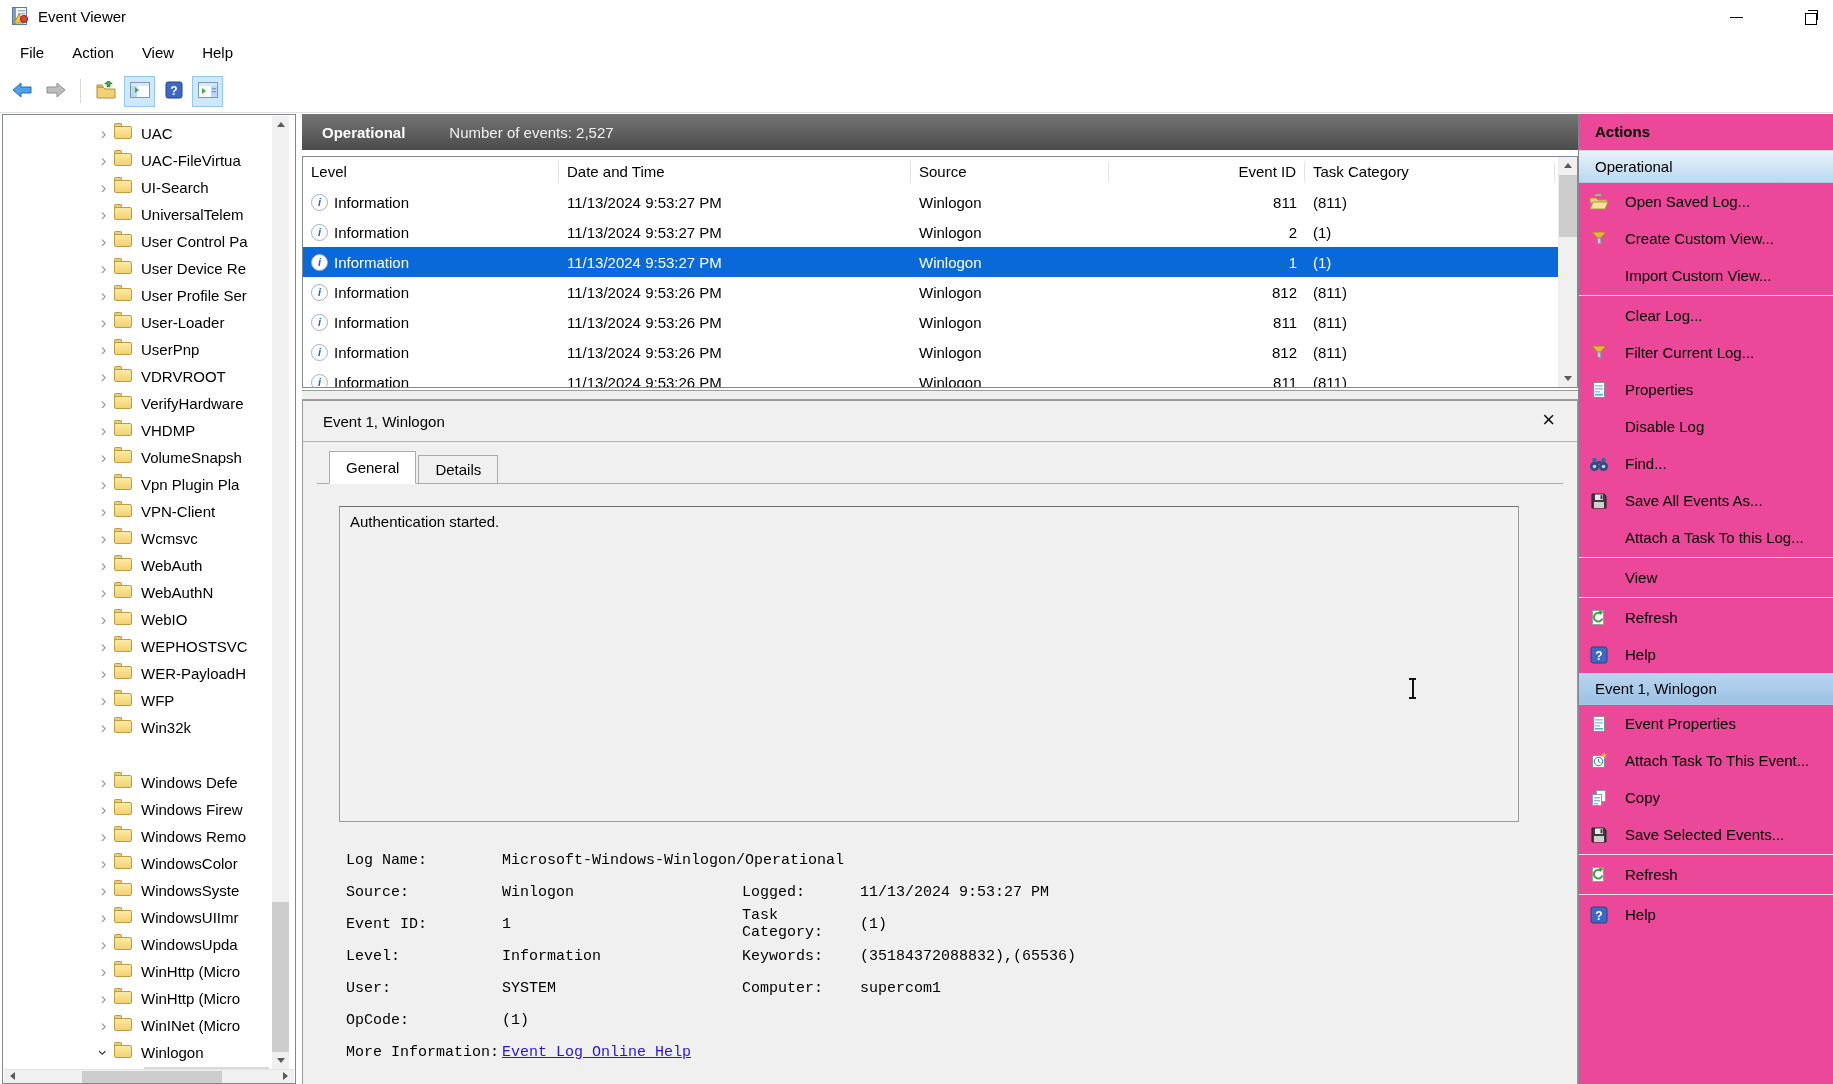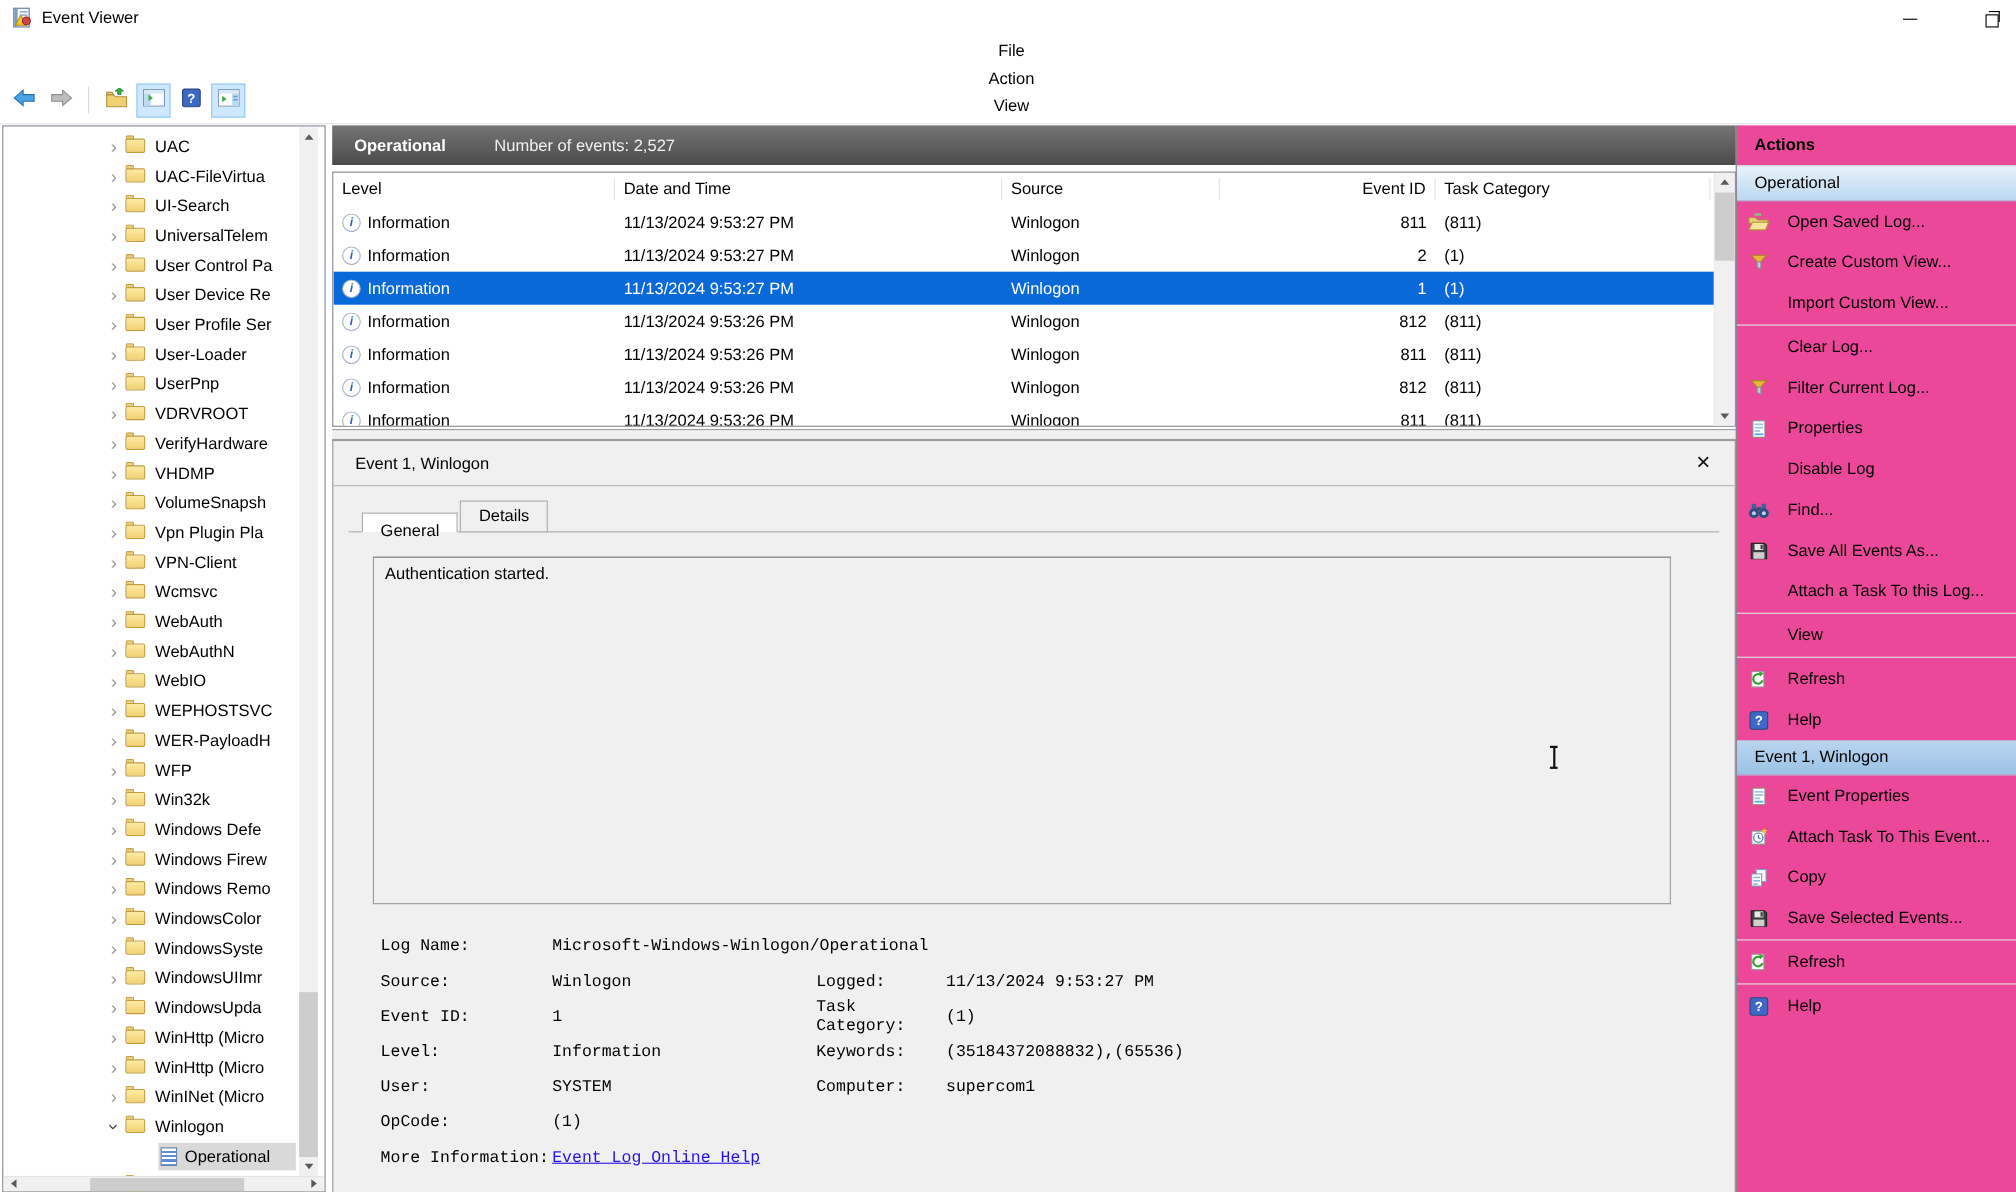--- a/index.html
+++ b/index.html
@@ -10,21 +10,21 @@
   .app-icon{position:absolute;left:10px;top:6px;width:20px;height:20px;}
   .title-text{position:absolute;left:38px;top:8px;}
   .win-btn{position:absolute;top:0;height:34px;display:flex;align-items:center;justify-content:center;}
   #btn-min{left:1706px;width:60px;}
   #btn-restore{left:1788px;width:45px;}
   .glyph-min{width:13px;border-top:1.5px solid #000;}
   .glyph-restore{width:10px;height:10px;border:1px solid #000;background:#fff;position:relative;margin-top:3px;}
   .glyph-restore::before{content:"";position:absolute;left:2px;top:-4px;width:9px;height:9px;
         border-top:1px solid #000;border-right:1px solid #000;}
   
-  .menubar{position:absolute;left:0;top:34px;right:0;height:36px;display:flex;align-items:center;padding-left:6px;flex-direction:column;}
+  .menubar{position:absolute;left:0;top:34px;right:0;height:36px;display:flex;align-items:center;padding-left:6px;}
   .menu-item{padding:4px 14px;cursor:default;}
   .toolbar{position:absolute;left:0;top:70px;right:0;height:42px;border-bottom:1px solid #e2e2e2;
            display:flex;align-items:center;padding-left:6px;gap:3px;}
   .tbtn{width:31px;height:31px;display:flex;align-items:center;justify-content:center;border:1px solid transparent;box-sizing:border-box;}
   .tbtn.active{background:#cde8ff;border-color:#92c8f0;}
   .tsep{width:1px;height:24px;background:#d9d9d9;margin:0 6px;}
   
   .tree-panel{position:absolute;left:2px;top:114px;width:294px;bottom:0;border:1px solid #828790;
               background:#fff;overflow:hidden;box-sizing:border-box;}
   .tree-inner{position:absolute;left:0;top:5px;right:26px;overflow:hidden;}
@@ -88,21 +88,21 @@
   .detail{position:absolute;left:302px;top:400px;width:1276px;bottom:0;background:#f0f0f0;
       border:1px solid #9a9a9a;border-bottom:none;box-sizing:border-box;}
   .dheader{height:40px;display:flex;align-items:center;border-bottom:1px solid #b4b4b4;position:relative;}
   .dtitle{margin-left:20px;}
   .dclose{position:absolute;right:22px;top:4px;font-size:22px;line-height:30px;color:#111;cursor:default;}
   .dclose::before{content:"\00D7";}
   .tabs{position:relative;height:34px;margin-top:8px;padding-left:26px;display:flex;align-items:flex-end;}
   .tabs::after{content:"";position:absolute;left:14px;right:14px;bottom:0;border-bottom:1px solid #ababab;}
   .tab{position:relative;z-index:2;box-sizing:border-box;padding:0 16px;height:29px;line-height:27px;
        border:1px solid #ababab;background:#f0f0f0;margin-right:2px;}
-  .tab.active{background:#fff;height:18px;line-height:31px;border-bottom:1px solid #fff;}
+  .tab.active{background:#fff;height:33px;line-height:31px;border-bottom:1px solid #fff;}
   .msg-box{position:absolute;left:36px;right:58px;top:105px;height:316px;background:#f0f0f0;
        border:1px solid #9a9a9a;border-top-color:#707070;padding:6px 10px;box-sizing:border-box;}
   .fields{position:absolute;left:43px;top:443px;right:30px;}
   .frow{display:flex;height:32px;align-items:center;font-family:Liberation Mono, monospace;}
   .flab{flex:0 0 156px;} .fv1{flex:0 0 240px;white-space:nowrap;} .fv1.wide{flex:1;}
   .flab2{flex:0 0 118px;} .fv2{flex:1;white-space:nowrap;}
   .link{color:#2613e3;text-decoration:underline;cursor:pointer;}
   
   .actions{position:absolute;left:1578px;top:114px;right:0;bottom:0;background:#ec4899;border-left:1px solid #828790;box-sizing:border-box;}
   .atitle{height:36px;line-height:36px;font-weight:bold;padding-left:16px;border-bottom:1px solid #d4d4d4;}
@@ -349,21 +349,21 @@
             <span class="tlabel">WFP</span>
           </span>
         </div>
         <div class="trow" style="padding-left: 92px;">
           <span class="chev right"></span>
           <span class="hl">
             <span class="ti folder"></span>
             <span class="tlabel">Win32k</span>
           </span>
         </div>
-        <div class="trow" style="padding-left: 92px;">
+        <div class="trow" style="padding-left: 92px; margin-top: 28px;">
           <span class="chev right"></span>
           <span class="hl">
             <span class="ti folder"></span>
             <span class="tlabel">Windows Defe</span>
           </span>
         </div>
         <div class="trow" style="padding-left: 92px;">
           <span class="chev right"></span>
           <span class="hl">
             <span class="ti folder"></span>

